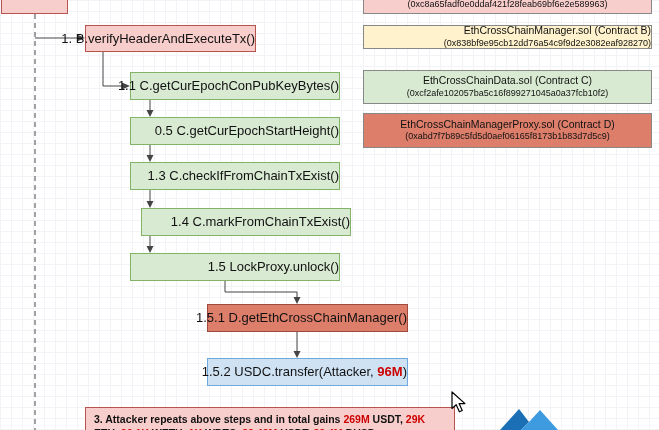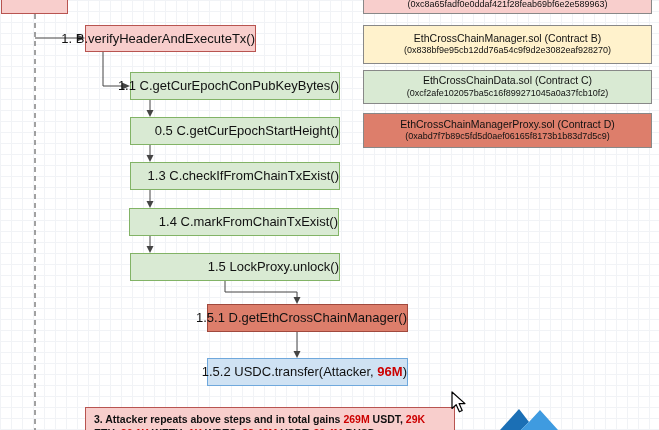--- a/index.html
+++ b/index.html
@@ -77,21 +77,21 @@
   </div>
 
   <div class="node green" style="left:130px; top:117px; width:210px; height:28px;">
     <span>0.5 C.getCurEpochStartHeight()</span>
   </div>
 
   <div class="node green" style="left:130px; top:162px; width:210px; height:28px;">
     <span>1.3 C.checkIfFromChainTxExist()</span>
   </div>
 
-  <div class="node green" style="left:129px; top:208px; width:210px; height:28px;padding-left:24px;">
+  <div class="node green" style="left:141px; top:208px; width:210px; height:28px;padding-left:24px;">
     <span>1.4 C.markFromChainTxExist()</span>
   </div>
 
   <div class="node green" style="left:130px; top:253px; width:210px; height:28px;padding-left:22px;">
     <span>1.5 LockProxy.unlock()</span>
   </div>
 
   <div class="node salmon" style="left:207px; top:304px; width:201px; height:28px;">
     <span>1.5.1 D.getEthCrossChainManager()</span>
   </div>
@@ -99,21 +99,21 @@
   <div class="node blue" style="left:207px; top:358px; width:201px; height:28px;">
     <span>
       <span>1.5.2 USDC.transfer(Attacker, </span><span class="red-text">96M</span><span>)</span>
     </span>
   </div>
 
   <div class="legend pink" style="top:-20px; height:34px; justify-content:flex-end; padding-bottom:2px;">
     <span class="addr">(0xc8a65fadf0e0ddaf421f28feab69bf6e2e589963)</span>
   </div>
 
-  <div class="legend yellow" style="top:25px; height:39px;">
+  <div class="legend yellow" style="top:25px; height:24px;align-items:flex-end;">
     <span>EthCrossChainManager.sol (Contract B)</span>
     <span class="addr">(0x838bf9e95cb12dd76a54c9f9d2e3082eaf928270)</span>
   </div>
 
   <div class="legend green" style="top:70px; height:34px;">
     <span>EthCrossChainData.sol (Contract C)</span>
     <span class="addr">(0xcf2afe102057ba5c16f899271045a0a37fcb10f2)</span>
   </div>
 
   <div class="legend salmon" style="top:113px; height:35px;">

